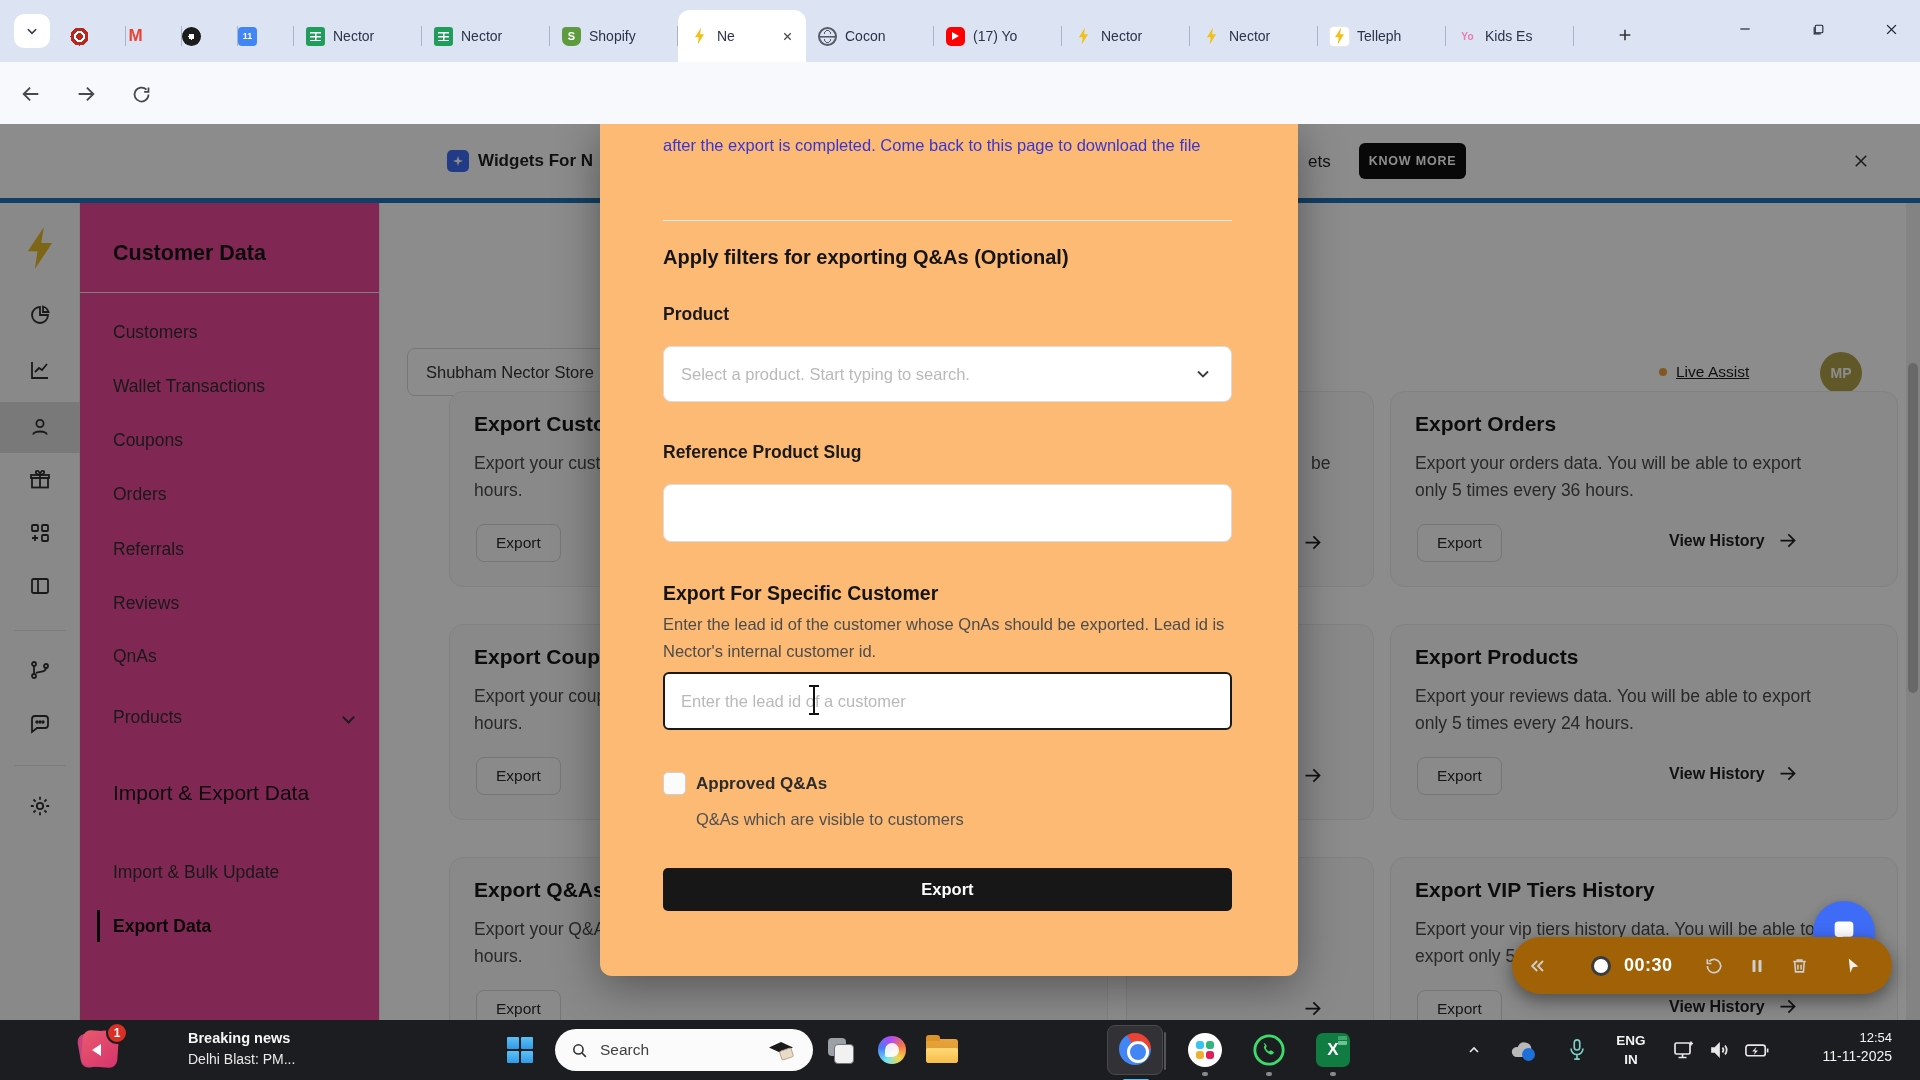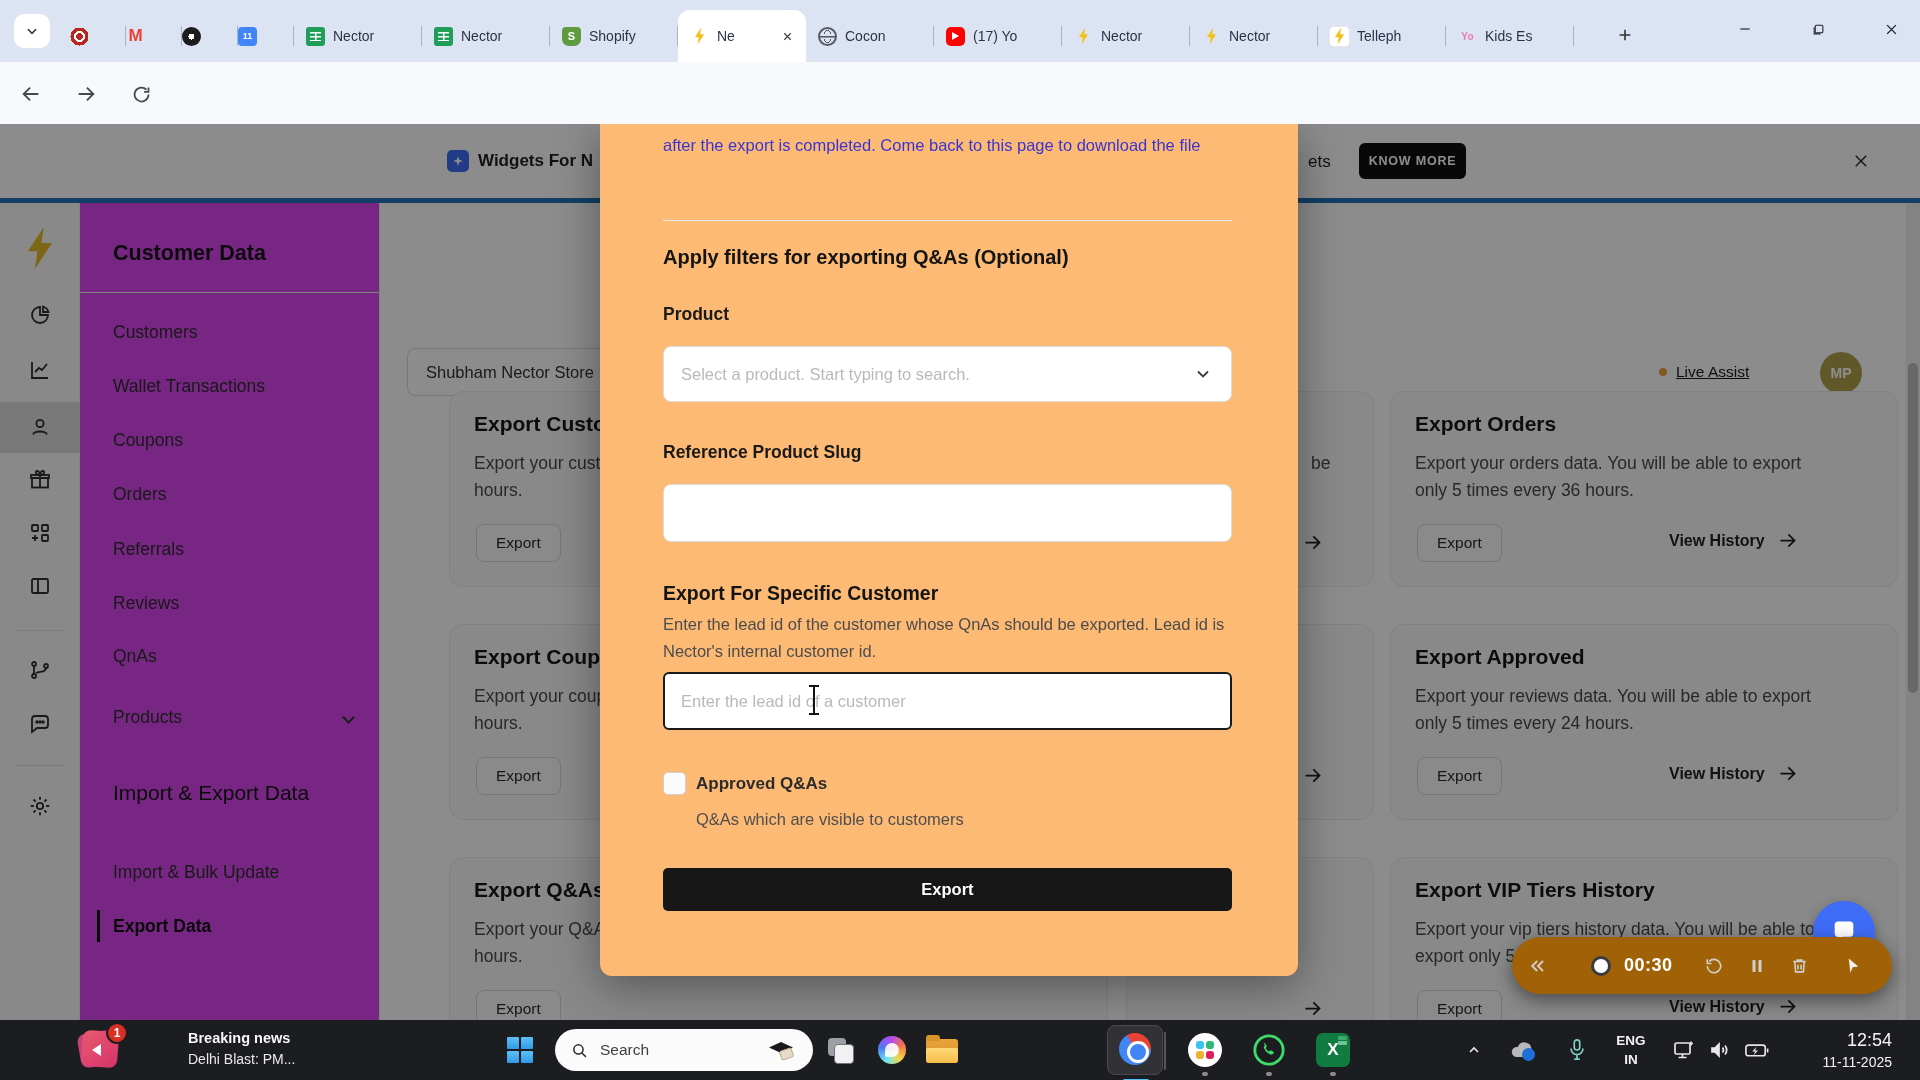--- a/index.html
+++ b/index.html
@@ -71,21 +71,21 @@
   .bluebar { position:absolute; left:0; top:74px; width:1920px; height:5px; background:#2273b8; }
 
   
   .rail { position:absolute; left:0; top:79px; width:80px; height:817px; background:#fafafa; border-right:1px solid #ececec; }
   .rail-sel { position:absolute; left:0; top:199px; width:80px; height:51px; background:#dcdcdc; }
   .rail-ic { position:absolute; left:28px; color:#2f2f2f; }
   .rail-div { position:absolute; left:14px; width:52px; height:1px; background:#e2e2e2; }
   .logo-bolt { position:absolute; left:24px; top:24px; width:32px; height:42px; background:#e3bc28; clip-path:polygon(62% 0,12% 58%,42% 58%,34% 100%,88% 38%,54% 38%); }
 
   
-  .sidebar { position:absolute; left:80px; top:79px; width:300px; height:817px; background:#d946ef; border-right:1px solid #ececec; }
+  .sidebar { position:absolute; left:80px; top:79px; width:300px; height:817px; background:#ec4899; border-right:1px solid #ececec; }
   .sb-title { position:absolute; left:33px; top:38px; font-size:21.5px; font-weight:700; color:#141414; }
   .sb-div { position:absolute; left:0; top:89px; width:300px; height:1px; background:#ececec; }
   .sb-item { position:absolute; left:33px; width:250px; height:54px; line-height:54px; font-size:17.5px; color:#2e2e2e; cursor:pointer; }
   .sb-list .sb-item:nth-of-type(1){top:102px} .sb-list .sb-item:nth-of-type(2){top:156px}
   .sb-list .sb-item:nth-of-type(3){top:210px} .sb-list .sb-item:nth-of-type(4){top:264px}
   .sb-list .sb-item:nth-of-type(5){top:319px} .sb-list .sb-item:nth-of-type(6){top:373px}
   .sb-list .sb-item:nth-of-type(7){top:426px} .sb-list .sb-item:nth-of-type(8){top:487px}
   .sb-item .chev { display:none; position:absolute; right:10px; top:23px; width:9px; height:9px; border-right:2px solid #333; border-bottom:2px solid #333; transform:rotate(45deg); }
   .sb-item.has-chev .chev { display:block; }
   .sb-sec { position:absolute; left:33px; top:578px; font-size:21px; font-weight:400; color:#141414; }
@@ -185,21 +185,21 @@
   .tk-app { position:absolute; top:13px; width:34px; height:34px; cursor:pointer; }
   .run-dot { position:absolute; top:52px; width:6px; height:4px; background:#8a8a8a; border-radius:2px; }
   .slack { left:1188px; background:#fff; border-radius:50%; }
   .slack::before { content:""; position:absolute; left:8px; top:8px; width:8px; height:8px; border-radius:3px; background:#36c5f0; box-shadow:10px 0 0 #2eb67d, 0 10px 0 #ecb22e, 10px 10px 0 #e01e5a; }
   .wa { left:1252px; }
   .excel { left:1316px; background:#107c41; border-radius:7px; color:#fff; font-size:17px; font-weight:700; display:flex; align-items:center; justify-content:center; }
   .excel::after { content:""; position:absolute; right:3px; top:3px; width:9px; height:9px; background:linear-gradient(#3ea76a,#3ea76a) 0 0/9px 4px no-repeat,linear-gradient(#6fc293,#6fc293) 0 5px/9px 4px no-repeat; border-radius:1px; }
   .tray-ic { position:absolute; color:#e8e8e8; cursor:pointer; }
   .lang { position:absolute; left:1608px; top:11px; width:46px; text-align:center; font-size:13.5px; font-weight:600; color:#f2f2f2; line-height:19px; cursor:pointer; }
   .clock { position:absolute; left:1780px; top:10px; width:112px; text-align:right; color:#f4f4f4; cursor:pointer; }
-  .clock .t { font-size:18px; } .clock .d { font-size:14px; margin-top:3px; }
+  .clock .t { font-size:13px; } .clock .d { font-size:14px; margin-top:3px; }
   .cloudbadge { position:absolute; left:14px; top:10px; width:13px; height:13px; background:#1f6fdb; border-radius:50%; }
 </style>
 </head>
 <body>
 
 <div id="screen">
 
   <div class="tabstrip">
     <div class="tabsearch">
       <svg width="14" height="14" viewBox="0 0 24 24" fill="none" stroke="currentColor" stroke-width="3">
@@ -594,21 +594,21 @@
             <div class="c-btn">Export</div>
             <div class="c-link">
               <span class="vh">View History</span>
               <svg width="21" height="21" viewBox="0 0 24 24" fill="none" stroke="currentColor" stroke-width="2">
                 <path d="M4 12h15M13 5l7 7-7 7"></path>
               </svg>
             </div>
           </div>
 
           <div class="card">
-            <div class="c-title">Export Approved</div>
+            <div class="c-title">Export Products</div>
             <div class="c-body">Export your reviews data. You will be able to export only 5 times every 24 hours.</div>
             <div class="c-btn">Export</div>
             <div class="c-link">
               <span class="vh">View History</span>
               <svg width="21" height="21" viewBox="0 0 24 24" fill="none" stroke="currentColor" stroke-width="2">
                 <path d="M4 12h15M13 5l7 7-7 7"></path>
               </svg>
             </div>
           </div>
 

